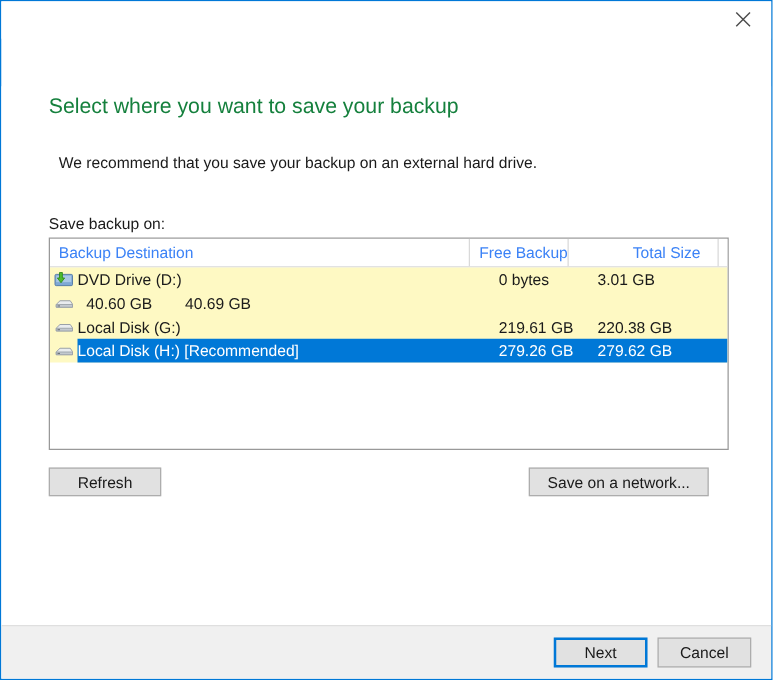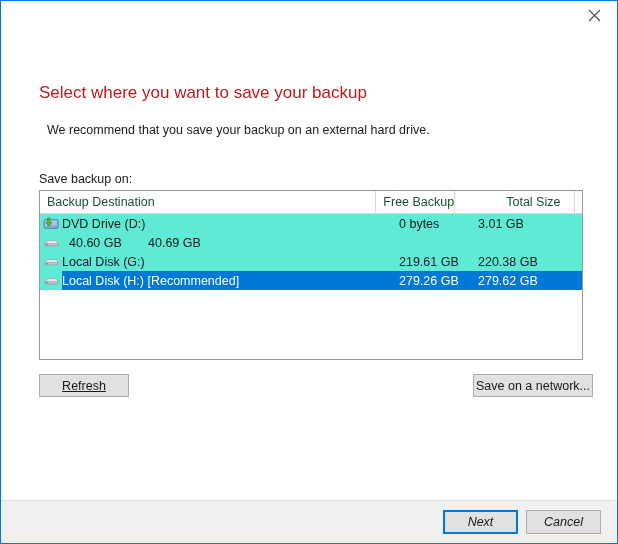--- a/index.html
+++ b/index.html
@@ -79,24 +79,24 @@
   .content {
     position: absolute;
     top: 68px;
     left: 0;
     right: 0;
     bottom: 42px;
     background: #ffffff;
   }
   .heading {
     position: absolute;
-    top: 14px;
+    top: 6px;
     left: 38px;
     font-size: 17px;
-    color: #b91c1c;
+    color: #15803d;
     white-space: nowrap;
   }
   .subheading {
     position: absolute;
     top: 54px;
     left: 46px;
     font-size: 12.5px;
     color: #1a1a1a;
     white-space: nowrap;
   }
@@ -126,31 +126,31 @@
     height: 22px;
     border-bottom: 1px solid #d9d9d9;
     background: #ffffff;
   }
   .lv-header .hcell {
     box-sizing: border-box;
     display: flex;
     align-items: center;
     padding-left: 7px;
     font-size: 12.5px;
-    color: #14532d;
+    color: #3b82f6;
     border-right: 1px solid #d9d9d9;
     white-space: nowrap;
     cursor: default;
   }
   .hcell.c-dest  { width: 352px; }
   .hcell.c-free  { width: 79px; }
   .hcell.c-total { width: 79px; margin-left: 44px; }
   .hcell.c-pad   { flex: 1; border-right: none; }
 
-  .lv-body { background: #5eead4; }
+  .lv-body { background: #fef9c3; }
   .lv-row {
     display: flex;
     align-items: center;
     height: 19px;
     font-size: 12.5px;
     color: #1a1a1a;
     cursor: default;
   }
   .lv-row .icon-cell {
     width: 22px;
@@ -210,39 +210,37 @@
     background: #e1e1e1;
     border: 1px solid #adadad;
     cursor: default;
     white-space: nowrap;
   }
   .btn-refresh {
     position: absolute;
     top: 305px;
     left: 38px;
     width: 90px;
-    text-decoration: underline;
   }
   .btn-network {
     position: absolute;
     top: 305px;
-    right: 24px;
-    width: 120px;
+    right: 50px;
+    width: 144px;
   }
 
   
   .footer {
     position: absolute;
     left: 0;
     right: 0;
     bottom: 0;
     height: 42px;
     background: #f0f0f0;
     border-top: 1px solid #dfdfdf;
-    font-style: italic;
   }
   .footer-buttons {
     position: absolute;
     right: 16px;
     top: 9px;
     display: flex;
     gap: 8px;
   }
   .btn-footer {
     width: 75px;

